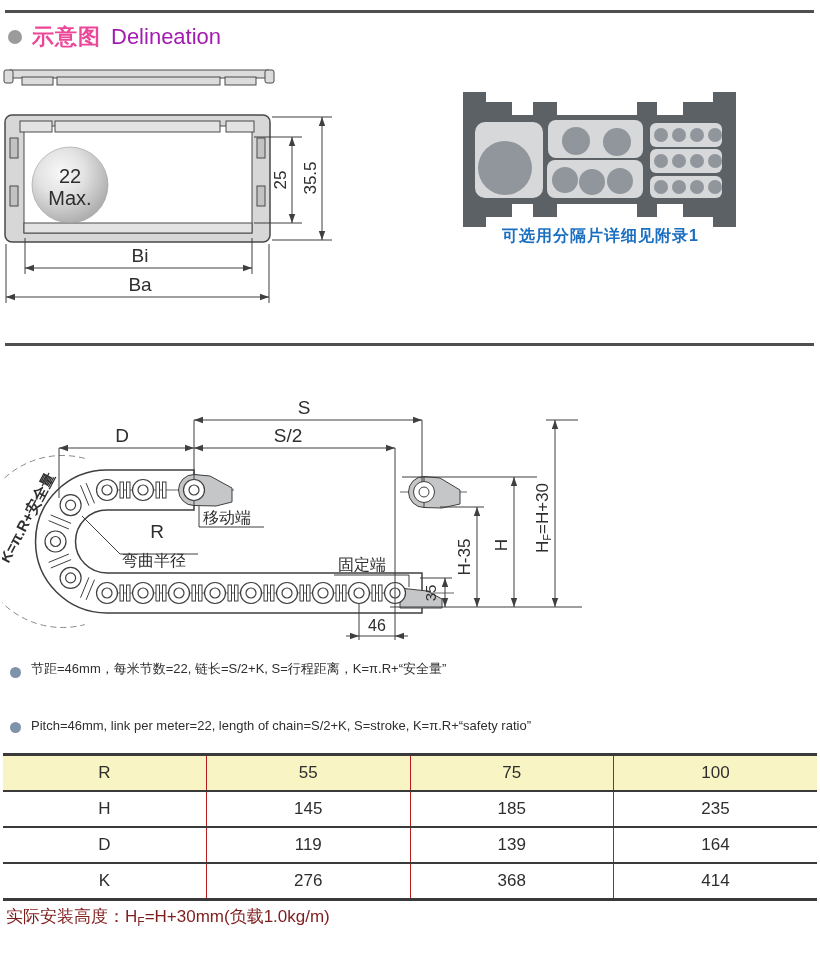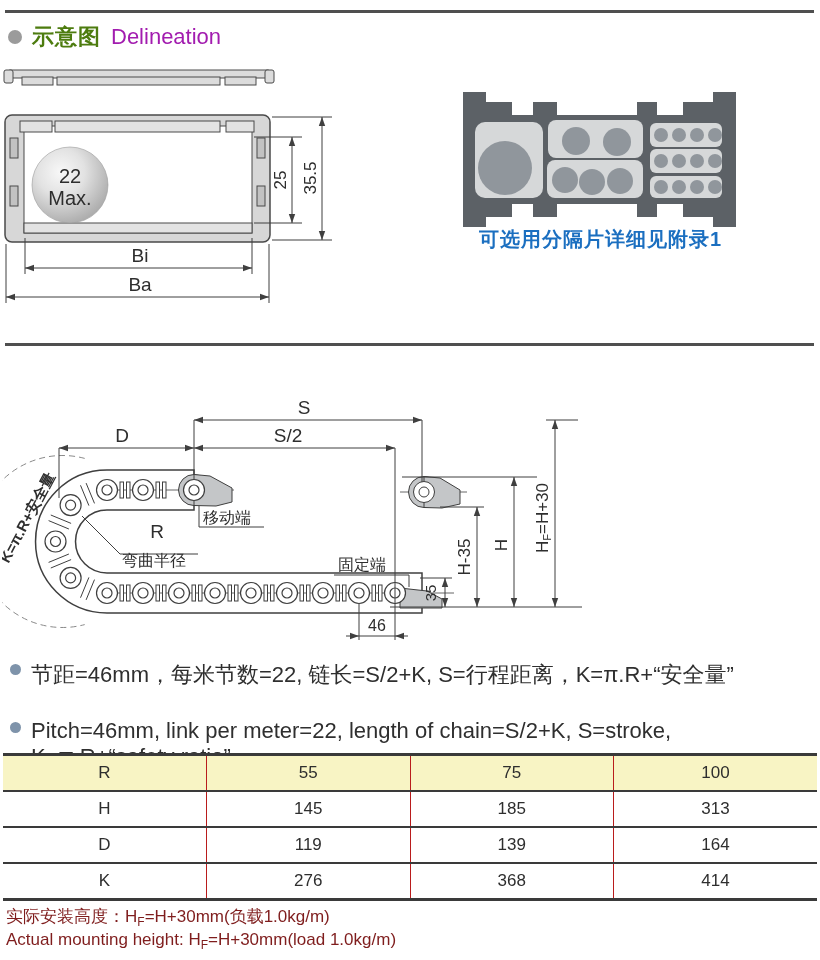--- a/index.html
+++ b/index.html
@@ -2,24 +2,24 @@
 <html><head>
 <meta charset="utf-8">
 <style>
   html,body{margin:0;padding:0;background:#e8e8e8;}
   #canvas{position:relative;width:820px;height:960px;background:#ffffff;overflow:hidden;
           font-family:"Liberation Sans","DejaVu Sans",sans-serif;color:#2e2e2e;}
   .abs{position:absolute;}
   .rule{position:absolute;height:3px;background:#4f4f4f;left:5px;right:6px;}
   .sec-head{position:absolute;display:flex;align-items:center;gap:10px;}
   .sec-dot{width:14px;height:14px;border-radius:50%;background:#9b9b9b;flex:0 0 auto;}
-  .sec-zh{font-size:22px;font-weight:bold;color:#4d7c0f;letter-spacing:1px;}
+  .sec-zh{font-size:22px;font-weight:bold;color:#ec4899;letter-spacing:1px;}
   .sec-en{font-size:22px;color:#a21caf;}
-  .caption-blue{font-size:20px;font-weight:bold;color:#1b6fc0;text-align:center;letter-spacing:1px;}
-  .note-line{position:absolute;display:flex;align-items:flex-start;gap:10px;font-size:22px;color:#2f2f2f;}
+  .caption-blue{font-size:16px;font-weight:bold;color:#1b6fc0;text-align:center;letter-spacing:1px;}
+  .note-line{position:absolute;display:flex;align-items:flex-end;gap:10px;font-size:13px;color:#2f2f2f;}
   .note-dot{width:11px;height:11px;border-radius:50%;background:#7e93aa;margin-top:4px;flex:0 0 auto;}
   table.spec{position:absolute;left:3px;top:753px;width:814px;border-collapse:collapse;
              border-top:3px solid #3a3a3a;border-bottom:3px solid #3a3a3a;font-size:17px;}
   table.spec td{height:32px;text-align:center;vertical-align:middle;border-bottom:2px solid #3a3a3a;color:#2e2e2e;}
   table.spec td + td{border-left:1px solid #b91c1c;}
   table.spec tr.hdr td{background:#f8f4c4;}
   .footer-line{position:absolute;font-size:17px;color:#7f1d1d;}
   sub{font-size:12px;}
   svg text{fill:#2e2e2e;}
 </style>
@@ -349,33 +349,32 @@
         <tr class="hdr">
       <td style="width:25%">R</td>
       <td style="width:25%">55</td>
       <td style="width:25%">75</td>
       <td style="width:25%">100</td>
     </tr>
     <tr>
       <td>H</td>
       <td>145</td>
       <td>185</td>
-      <td>313</td>
+      <td>235</td>
     </tr>
     <tr>
       <td>D</td>
       <td>119</td>
       <td>139</td>
       <td>164</td>
     </tr>
     <tr>
       <td>K</td>
       <td>276</td>
       <td>368</td>
       <td>414</td>
     </tr>
   </tbody>
     </table>
 
   <div class="footer-line" style="left:6px;top:905px;"><span>实际安装高度：H</span><sub>F</sub><span>=H+30mm(负载1.0kg/m)</span></div>
-  <div class="footer-line" style="left:6px;top:930px;"><span>Actual mounting height: H</span><sub>F</sub><span>=H+30mm(load 1.0kg/m)</span></div>
 
 </div>
 
 </body></html>

